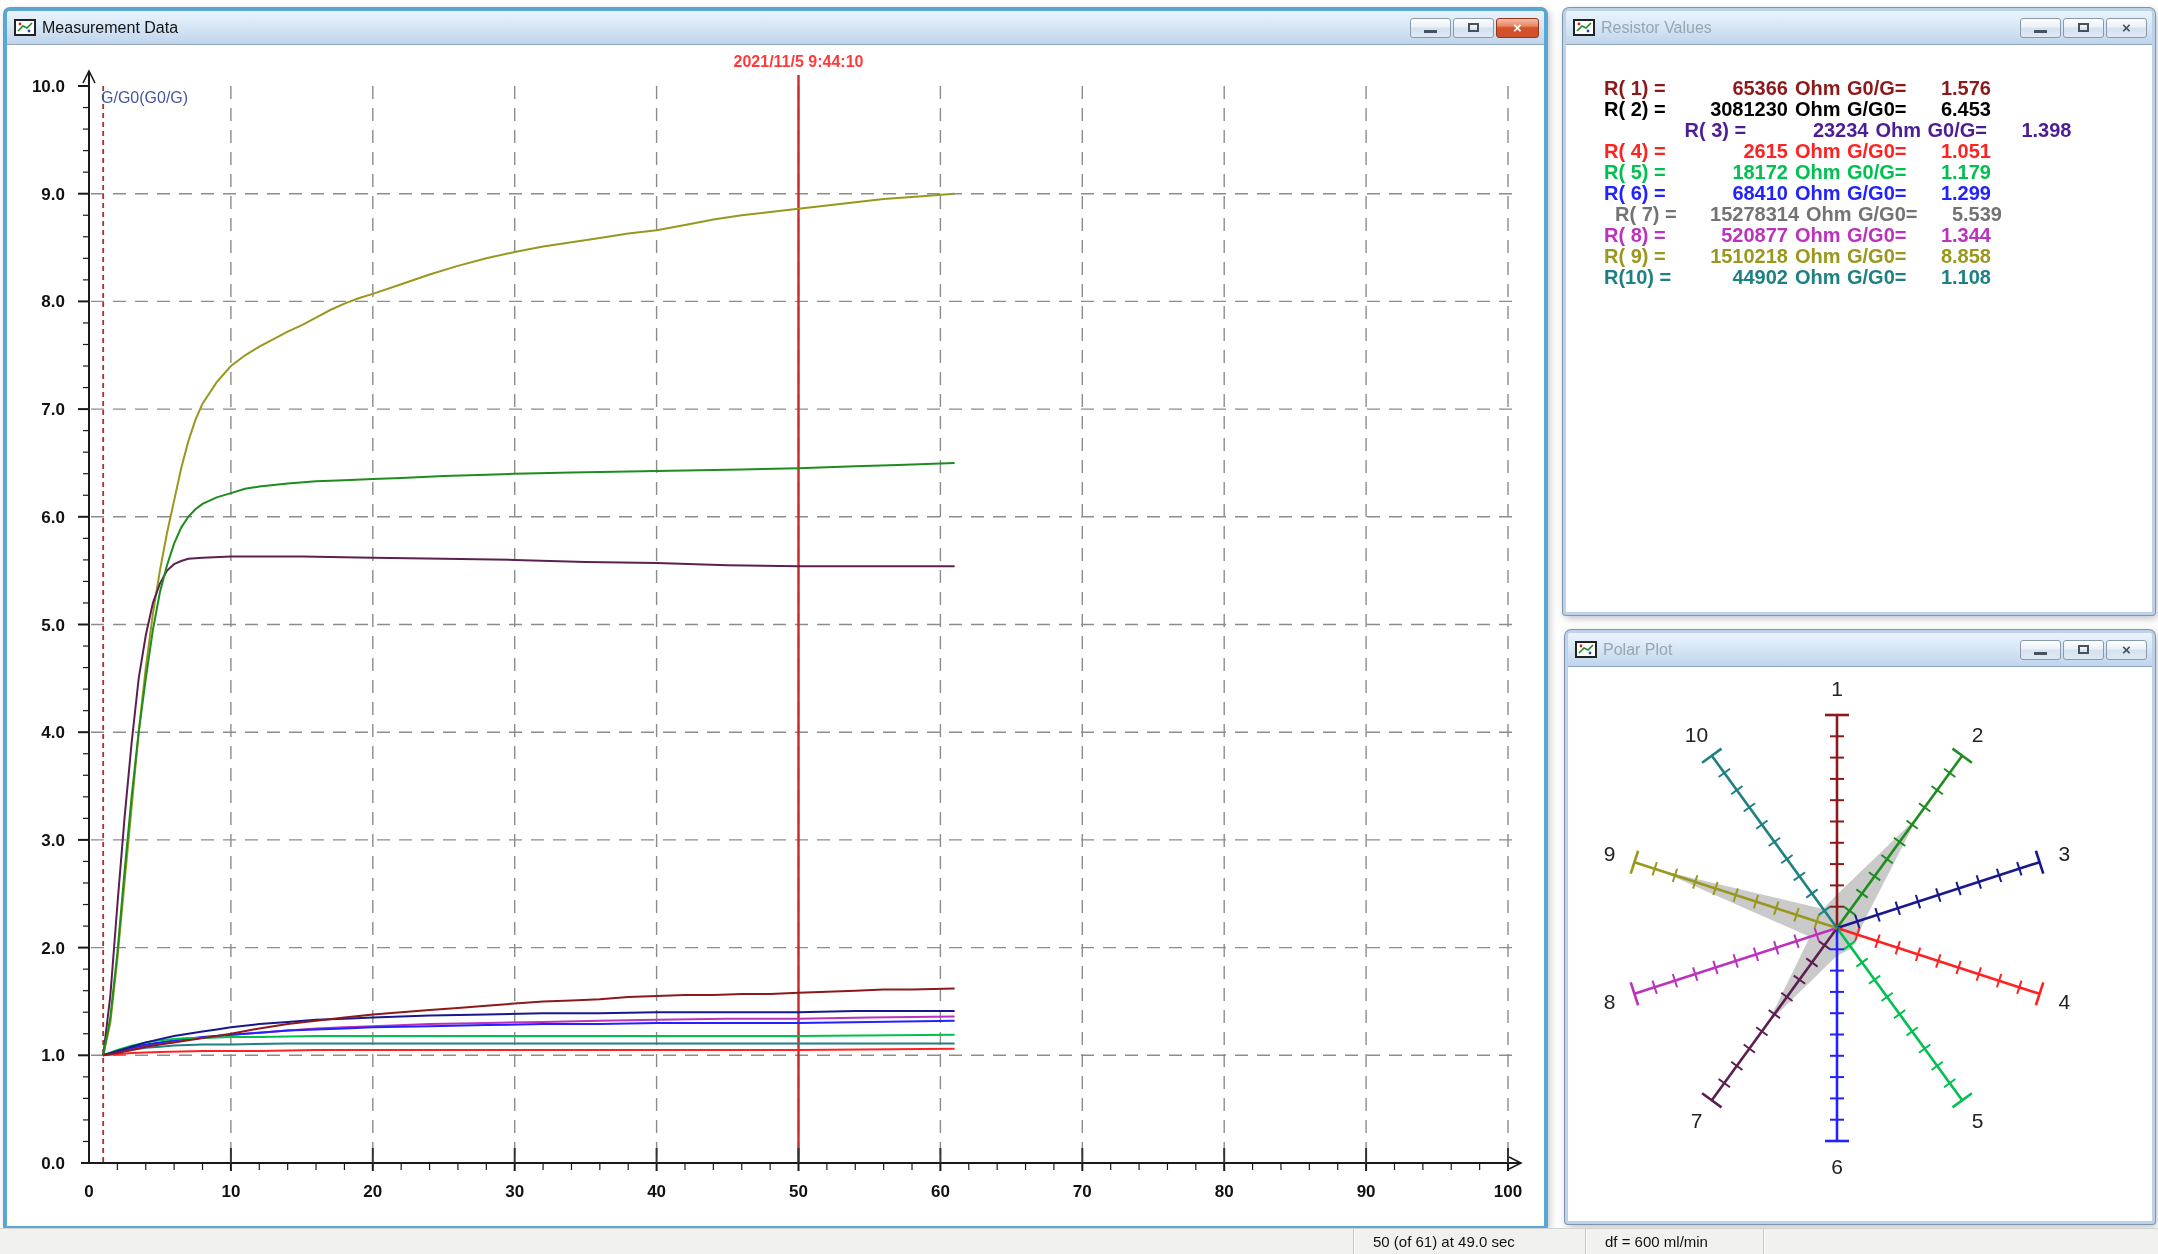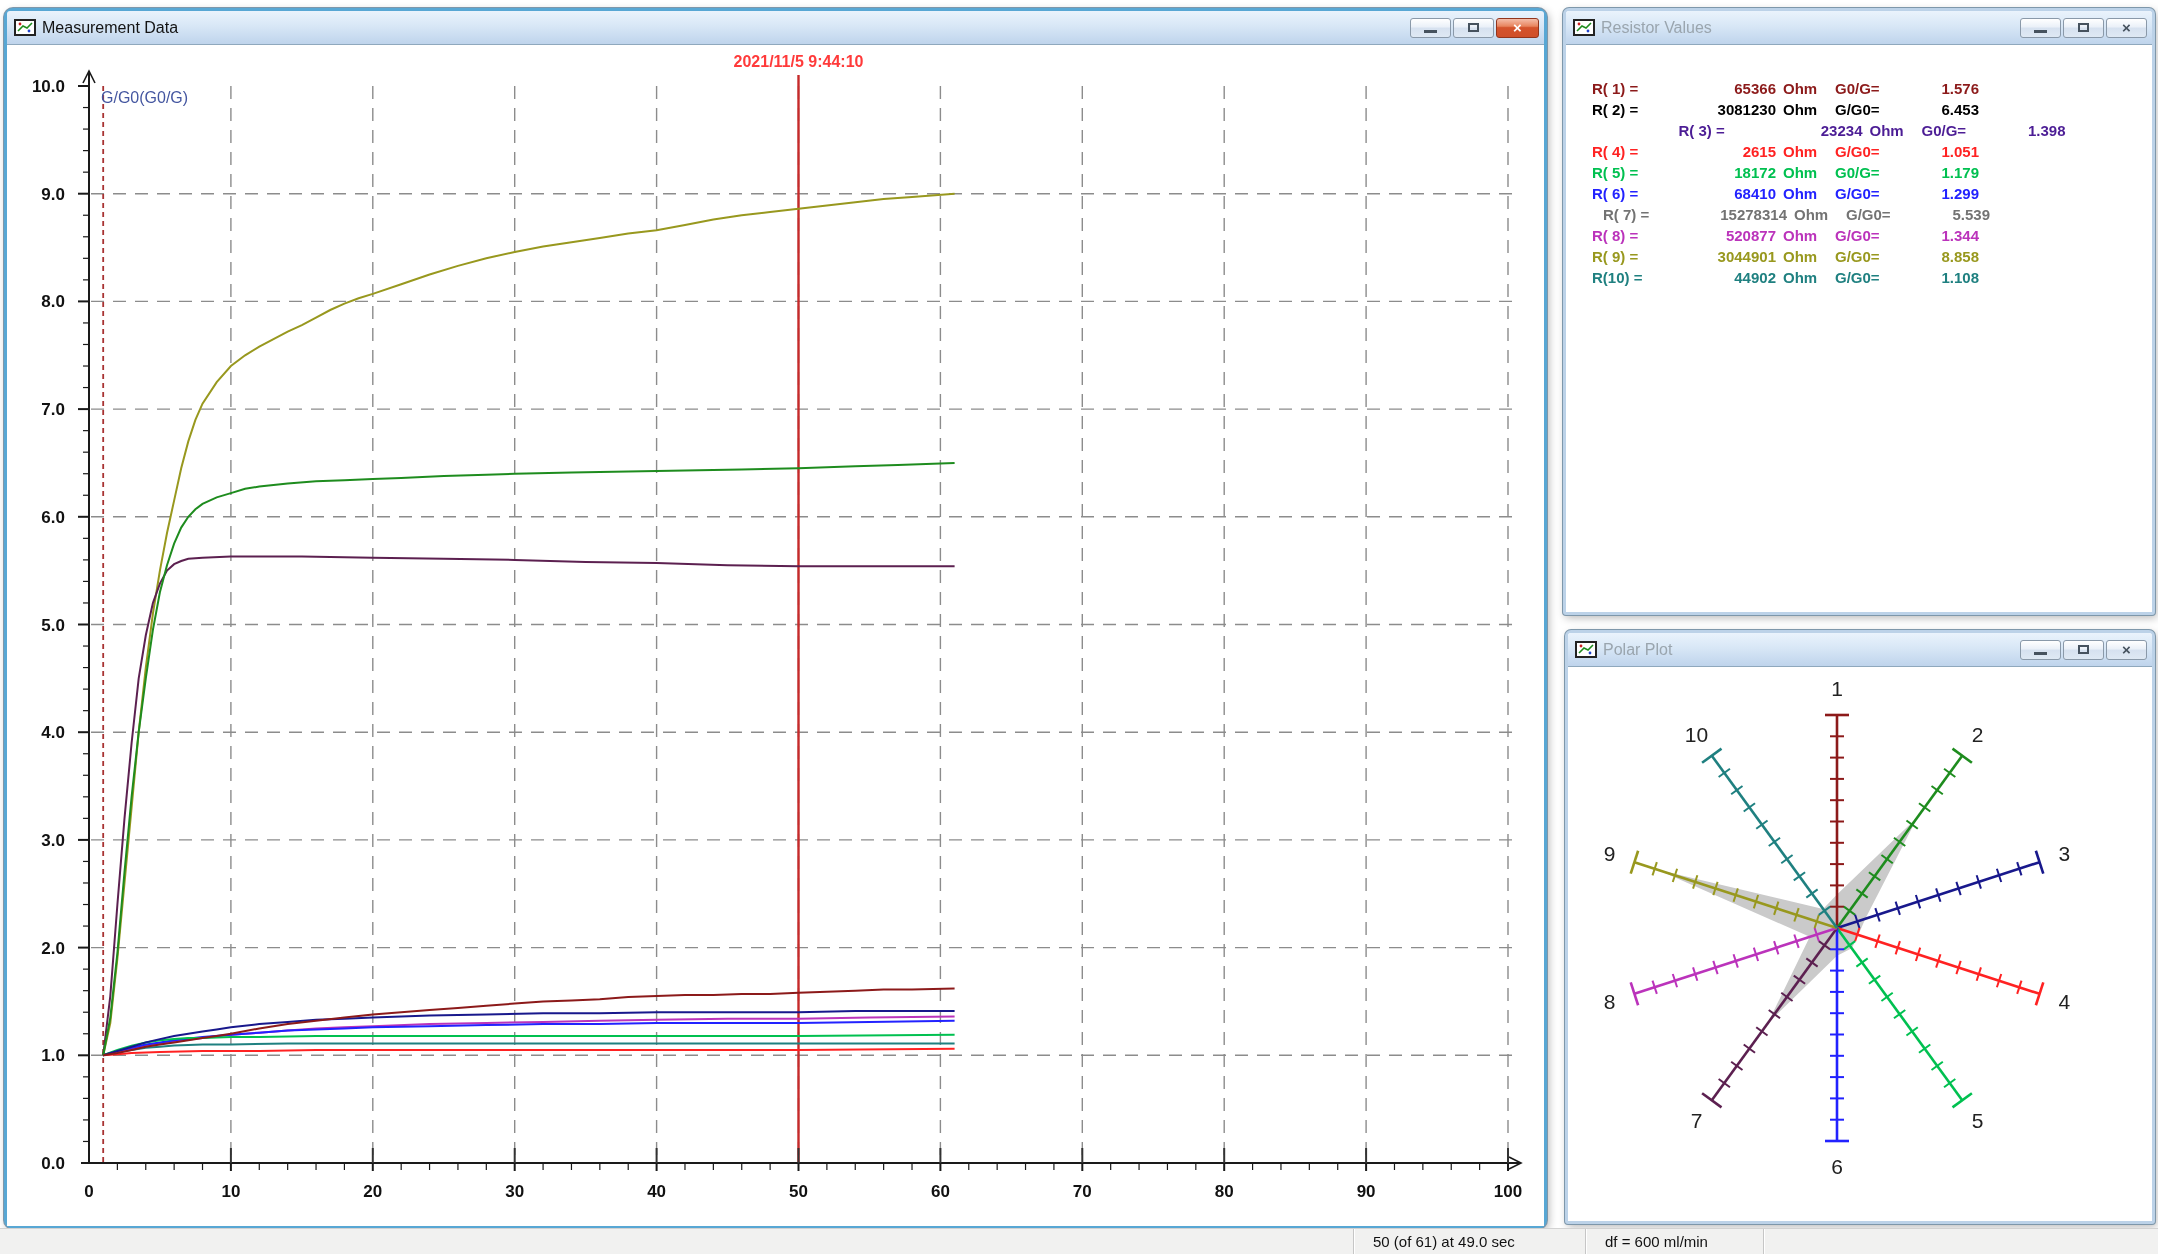--- a/index.html
+++ b/index.html
@@ -7,21 +7,21 @@
     width:2158px;height:1254px;position:relative;overflow:hidden;
     background:#ffffff;font-family:"Liberation Sans",sans-serif;
   }
   
   .window{
     position:absolute;box-sizing:border-box;border:3px solid #bcd2e8;
     border-radius:6px 6px 3px 3px;
     box-shadow:0 0 0 1px #7e97aa,2px 3px 8px rgba(0,0,0,.28);
     background:#fff;
   }
-  .window.active{border-color:#58a7d4;border-radius:9px;}
+  .window.active{border-color:#58a7d4;}
   .titlebar{
     height:33px;display:flex;align-items:center;padding:0 5px;
     background:linear-gradient(#eaf3fc,#d8e7f6 45%,#bfd4ec);
     border-radius:3px 3px 0 0;
   }
   .win-icon{width:22px;height:18px;margin:0 6px 0 2px;flex:0 0 auto;}
   .win-title{font-size:16px;color:#141414;flex:1 1 auto;white-space:nowrap;}
   .window.inactive .win-title{color:#9aa5ae;}
   .win-buttons{display:flex;align-items:center;}
   .win-btn{
@@ -33,21 +33,21 @@
   }
   .gmin{width:13px;height:3px;background:#46525e;transform:translateY(4px);}
   .gmax{width:11px;height:9px;border:2px solid #46525e;box-sizing:border-box;background:transparent;}
   .window.active .win-btn.close{
     width:43px;color:#fff;border-color:#93351c;
     background:linear-gradient(#f4bda9,#e8855f 40%,#d4532c 48%,#cf4f2a);
   }
   .win-content{background:#fff;border-top:1px solid #8fa8bd;position:relative;overflow:hidden;}
   .win-content svg{display:block;}
   
-  #resistor-rows{padding:33px 0 0 26px;font-weight:bold;font-size:15px;}
+  #resistor-rows{padding:33px 0 0 38px;font-weight:bold;font-size:20px;}
   .res-row{display:flex;height:21px;line-height:21px;white-space:pre;}
   .rr-label{width:66px;}
   .rr-ohm{width:118px;text-align:right;}
   .rr-unit{width:44px;margin-left:7px;}
   .rr-glabel{width:62px;margin-left:8px;}
   .rr-gval{width:82px;text-align:right;}
   
   .statusbar{
     position:absolute;left:0;top:1228px;width:2158px;height:26px;
     background:#f1f1f0;border-top:1px solid #d2d2d2;display:flex;
@@ -283,21 +283,21 @@
   <div class="win-content" style="height:567px;">
     <div id="resistor-rows">
         <div class="res-row" style="color: rgb(140, 26, 26);"><span class="rr-label">R( 1) =</span><span class="rr-ohm">65366</span><span class="rr-unit">Ohm</span><span class="rr-glabel">G0/G=</span><span class="rr-gval">1.576</span></div>
         <div class="res-row" style="color: #000000;"><span class="rr-label">R( 2) =</span><span class="rr-ohm">3081230</span><span class="rr-unit">Ohm</span><span class="rr-glabel">G/G0=</span><span class="rr-gval">6.453</span></div>
         <div class="res-row" style="color: #4c1d95; justify-content: center;"><span class="rr-label">R( 3) =</span><span class="rr-ohm">23234</span><span class="rr-unit">Ohm</span><span class="rr-glabel">G0/G=</span><span class="rr-gval">1.398</span></div>
         <div class="res-row" style="color: rgb(255, 34, 34);"><span class="rr-label">R( 4) =</span><span class="rr-ohm">2615</span><span class="rr-unit">Ohm</span><span class="rr-glabel">G/G0=</span><span class="rr-gval">1.051</span></div>
         <div class="res-row" style="color: rgb(0, 192, 80);"><span class="rr-label">R( 5) =</span><span class="rr-ohm">18172</span><span class="rr-unit">Ohm</span><span class="rr-glabel">G0/G=</span><span class="rr-gval">1.179</span></div>
         <div class="res-row" style="color: rgb(34, 34, 255);"><span class="rr-label">R( 6) =</span><span class="rr-ohm">68410</span><span class="rr-unit">Ohm</span><span class="rr-glabel">G/G0=</span><span class="rr-gval">1.299</span></div>
         <div class="res-row" style="color: #737373; margin-left: 11px;"><span class="rr-label">R( 7) =</span><span class="rr-ohm">15278314</span><span class="rr-unit">Ohm</span><span class="rr-glabel">G/G0=</span><span class="rr-gval">5.539</span></div>
         <div class="res-row" style="color: rgb(187, 51, 187);"><span class="rr-label">R( 8) =</span><span class="rr-ohm">520877</span><span class="rr-unit">Ohm</span><span class="rr-glabel">G/G0=</span><span class="rr-gval">1.344</span></div>
-        <div class="res-row" style="color: rgb(152, 152, 30);"><span class="rr-label">R( 9) =</span><span class="rr-ohm">3044901</span><span class="rr-unit">Ohm</span><span class="rr-glabel">G/G0=</span><span class="rr-gval">8.858</span></div>
+        <div class="res-row" style="color: rgb(152, 152, 30);"><span class="rr-label">R( 9) =</span><span class="rr-ohm">1510218</span><span class="rr-unit">Ohm</span><span class="rr-glabel">G/G0=</span><span class="rr-gval">8.858</span></div>
         <div class="res-row" style="color: rgb(31, 128, 128);"><span class="rr-label">R(10) =</span><span class="rr-ohm">44902</span><span class="rr-unit">Ohm</span><span class="rr-glabel">G/G0=</span><span class="rr-gval">1.108</span></div>
       </div>
   </div>
 </div>
 
 <div class="window inactive" style="left:1565px;top:630px;width:590px;height:594px;">
   <div class="titlebar">
     <span class="win-icon">
       <svg width="22" height="18" viewBox="0 0 22 18">
         <rect x="1" y="1" width="20" height="15" fill="#ffffff" stroke="#222" stroke-width="2"></rect>

